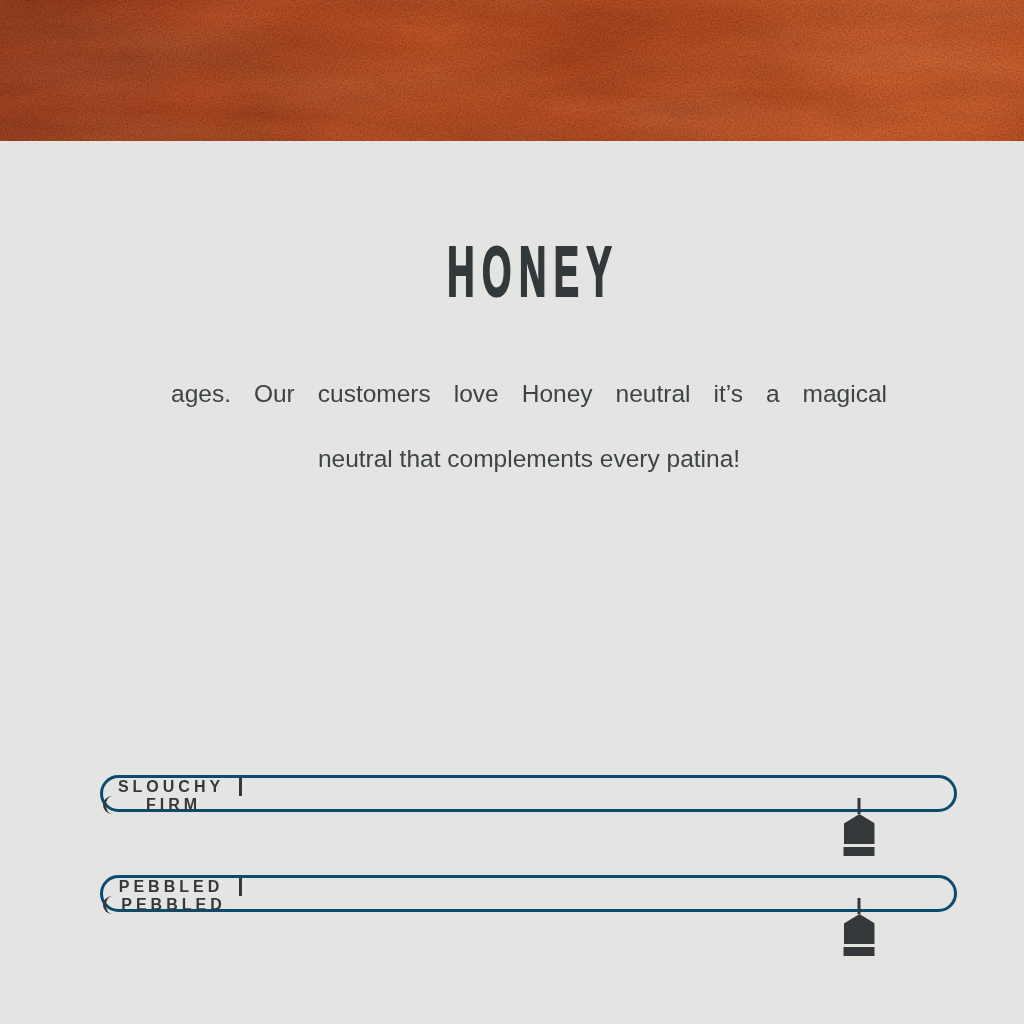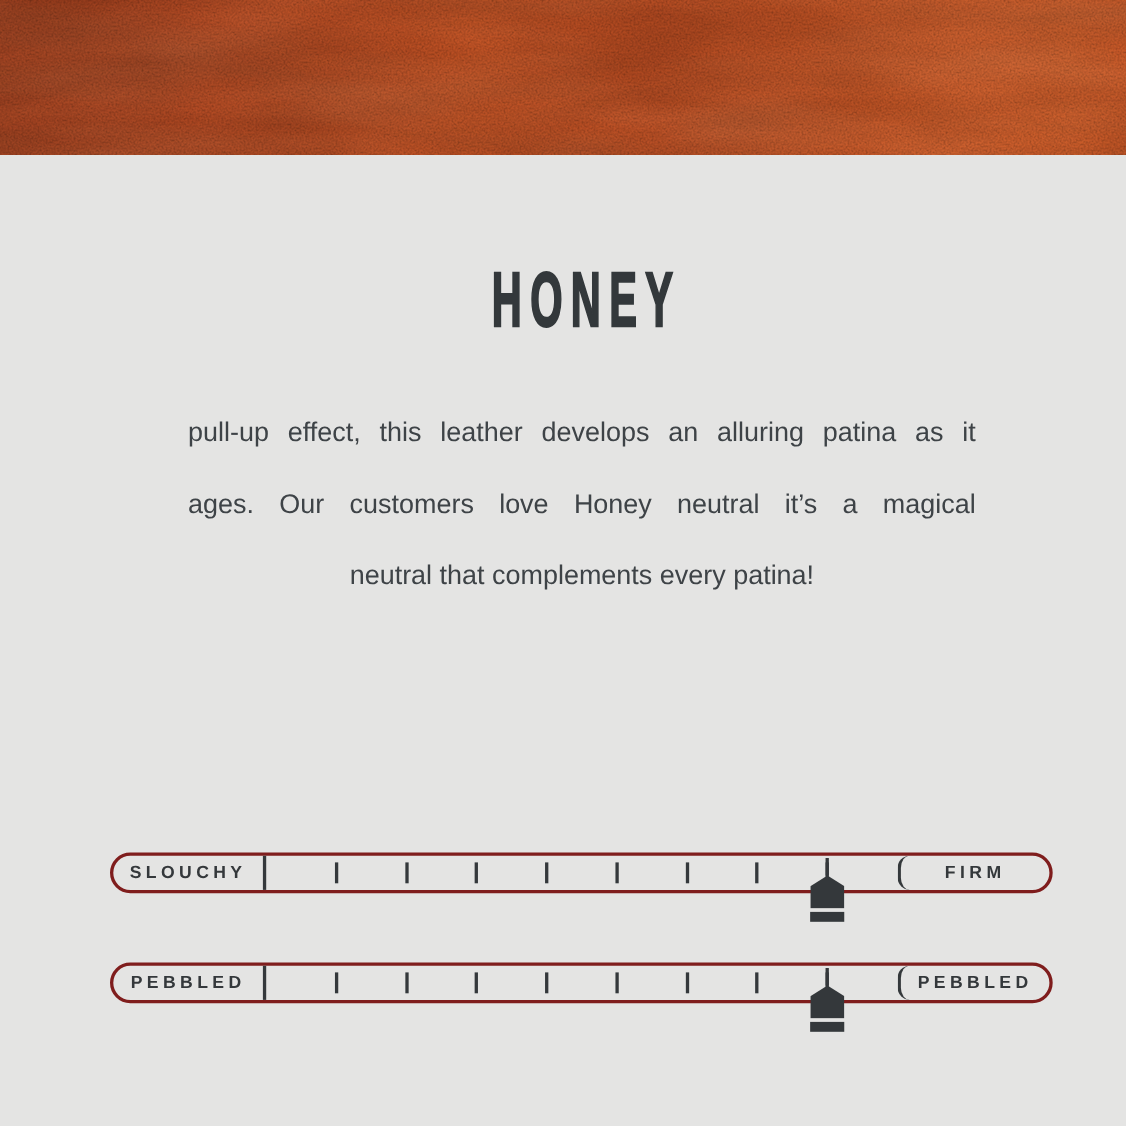--- a/index.html
+++ b/index.html
@@ -38,22 +38,22 @@
     height:65px;line-height:65px;
     text-align:justify;text-align-last:justify;
     white-space:normal;
   }
   .desc-line.last{text-align:center;text-align-last:center;}
 
   
   .scale{
     position:absolute;left:83px;width:857px;height:37px;
     box-sizing:border-box;
-    border:3px solid #7f1d1d;border-radius:19px;
-    display:flex;align-items:stretch;
+    border:3px solid #0c4a6e;border-radius:19px;
+    display:flex;align-items:stretch;flex-direction:column;
   }
   .scale.structure{top:634px;}
   .scale.texture{top:734px;text-align:right;}
   .scale-label{
     flex:none;display:flex;align-items:center;justify-content:center;
     font-weight:700;font-size:16px;letter-spacing:4px;color:#34383b;
     white-space:nowrap;
   }
   .scale-label.left{width:136px;border-right:3px solid #34383b;}
   .scale-label.right{width:135px;border-left:3px solid #34383b;border-radius:11px;}
@@ -110,21 +110,20 @@
     <rect width="1024" height="141" filter="url(#grain)" opacity="0.25"></rect>
   </svg>
 
   <div class="content">
 
     <div class="title-row">
       <h1 class="title">HONEY</h1>
     </div>
 
     <div class="description">
-      <div class="desc-line">pull-up effect, this leather develops an alluring patina as it</div>
       <div class="desc-line">ages. Our customers love Honey neutral it’s a magical</div>
       <div class="desc-line last">neutral that complements every patina!</div>
     </div>
 
     <div class="scale structure">
       <div class="scale-label left">SLOUCHY</div>
       <div class="scale-track">
           <div class="tick" style="left: 11.1111%;"></div>
           <div class="tick" style="left: 22.2222%;"></div>
           <div class="tick" style="left: 33.3333%;"></div>

